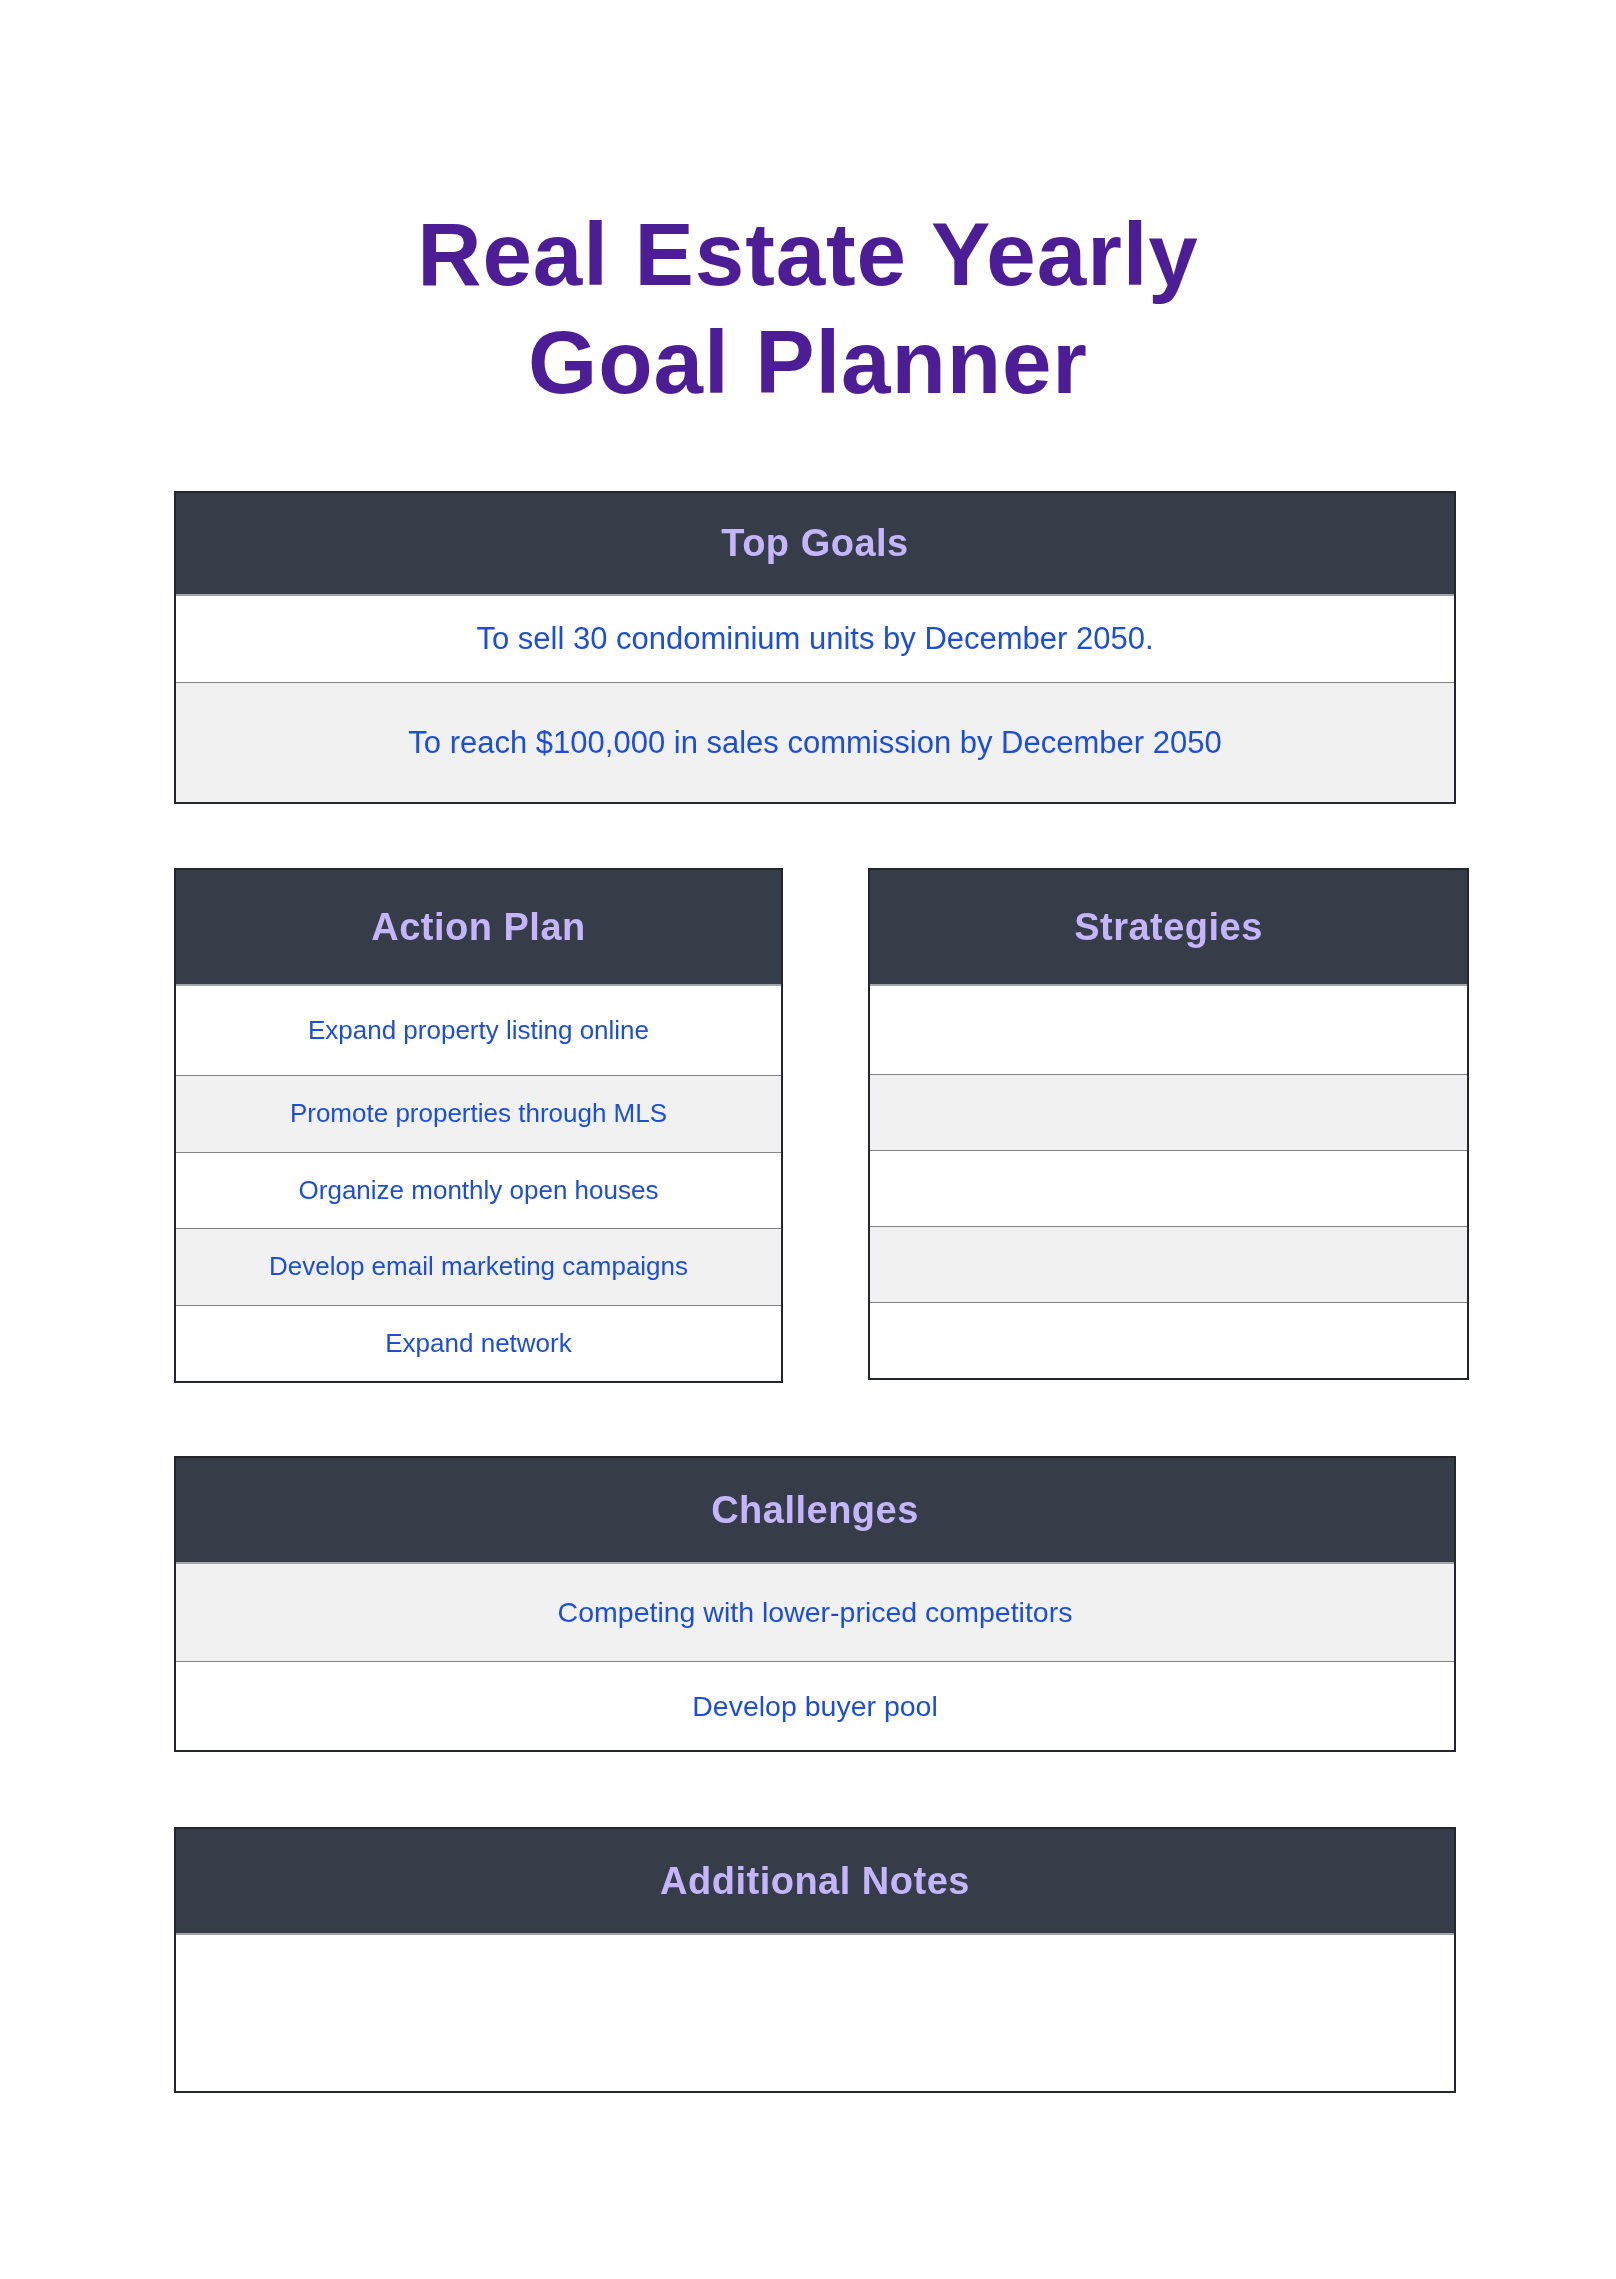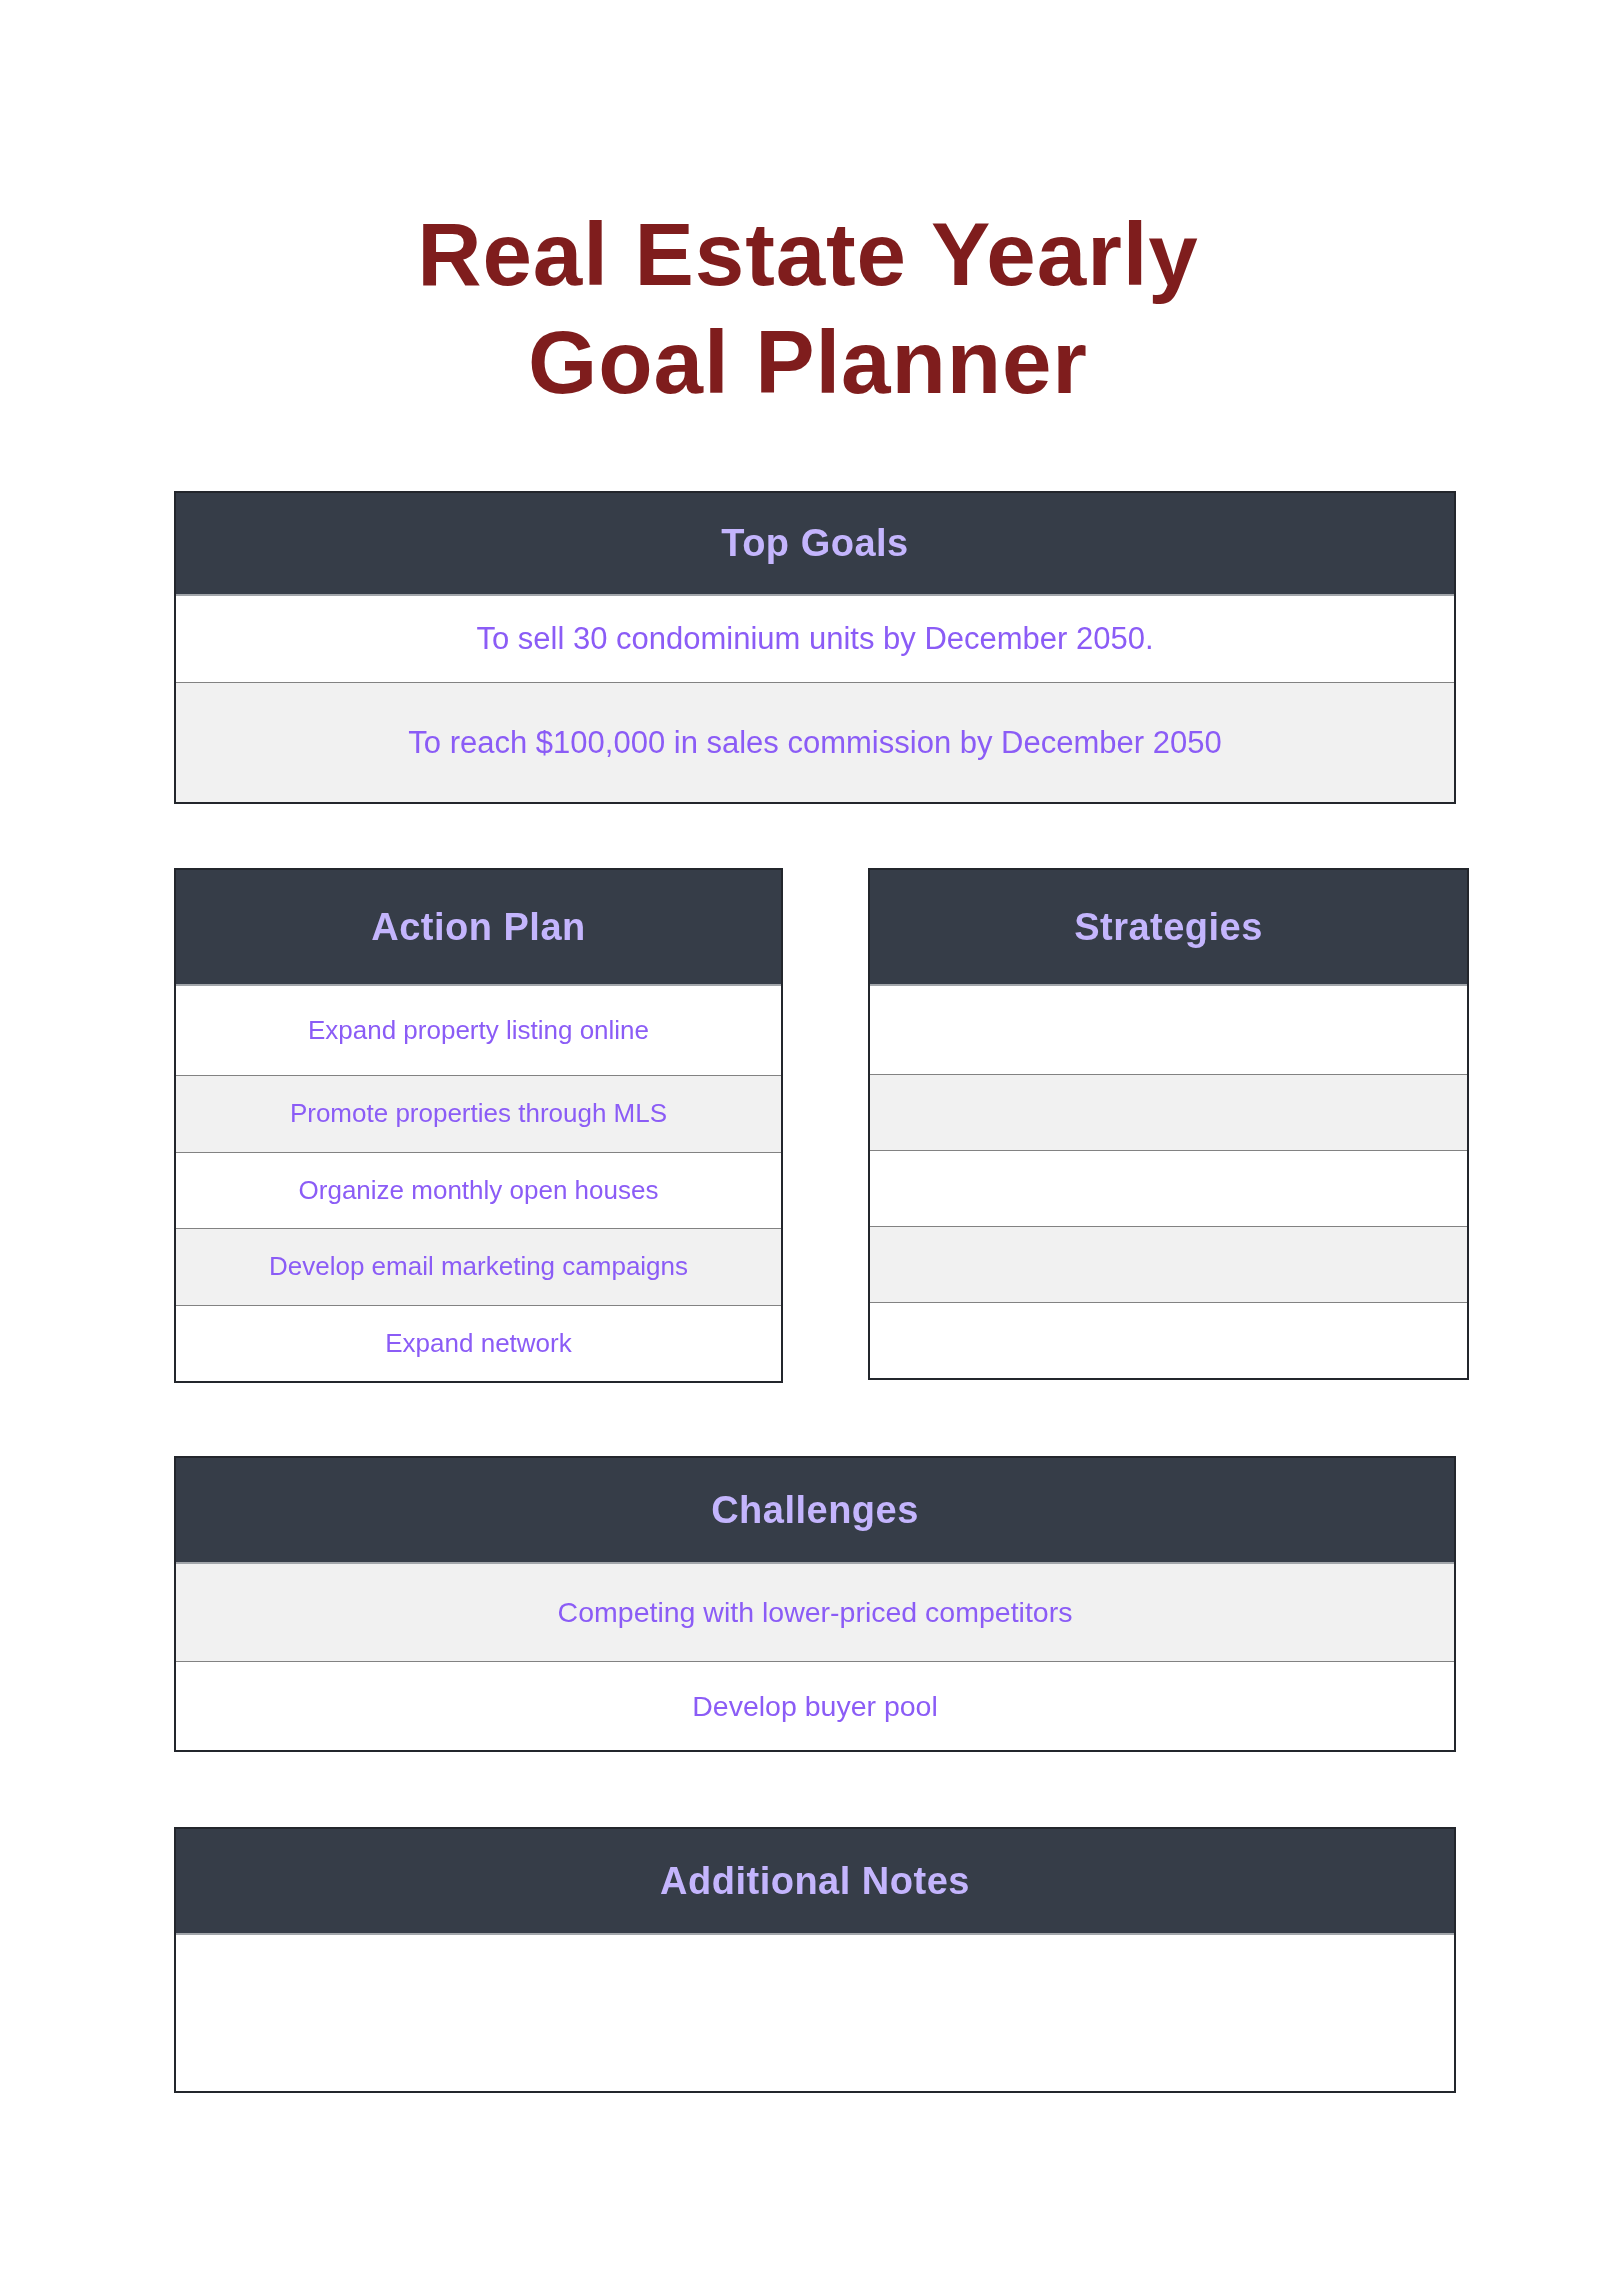--- a/index.html
+++ b/index.html
@@ -10,21 +10,21 @@
     background: #ffffff;
     font-family: "Liberation Sans", "DejaVu Sans", sans-serif;
     overflow: hidden;
   }
   .doc-title {
     position: absolute;
     top: 200px;
     left: 0;
     width: 100%;
     text-align: center;
-    color: #7f1d1d;
+    color: #4c1d95;
     font-weight: bold;
     font-size: 89px;
     line-height: 108px;
     letter-spacing: 0.9px;
   }
   .panel {
     position: absolute;
     display: flex;
     flex-direction: column;
     border: 2.8px solid #23262C;
@@ -41,21 +41,21 @@
     justify-content: center;
     font-weight: bold;
     font-size: 38px;
     letter-spacing: 0.5px;
   }
   .row {
     display: flex;
     align-items: center;
     justify-content: center;
     text-align: center;
-    color: #8b5cf6;
+    color: #1d4ed8;
     background: #ffffff;
     overflow: hidden;
   }
   .row + .row { border-top: 1.8px solid #828282; }
   .row.gray { background: #F1F1F1; }
   .fill { flex: 1 1 auto; }
 
   
   .top-goals { left: 174px; top: 491px; width: 1282px; height: 313px; }
   .top-goals .panel-header { height: 101px; }

